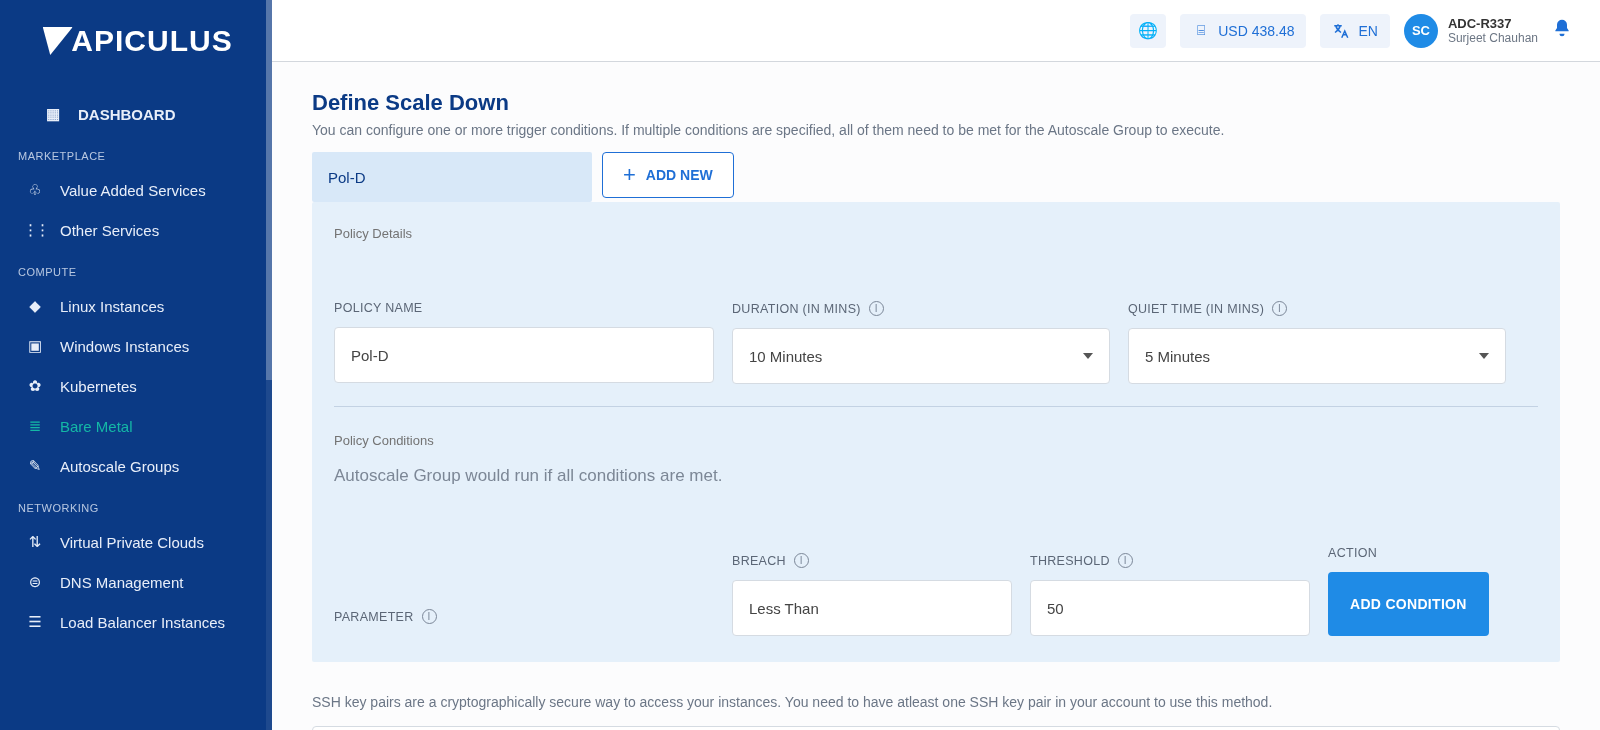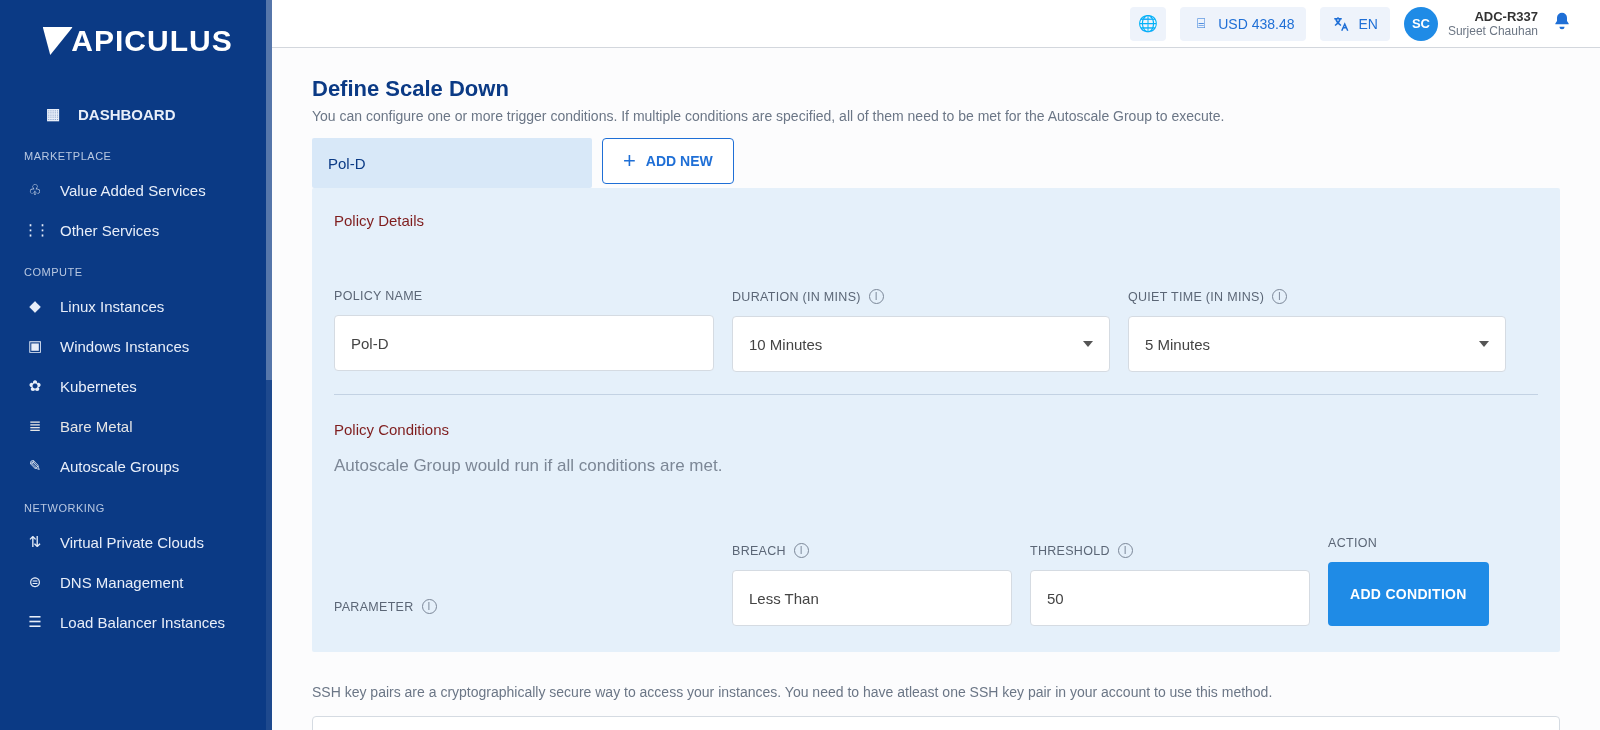--- a/index.html
+++ b/index.html
@@ -5,53 +5,53 @@
   * { box-sizing: border-box; margin: 0; padding: 0; }
   html, body { height: 100%; font-family: "Segoe UI", Arial, sans-serif; background: #f8f9fb; }
   body { display: flex; width: 1600px; height: 730px; overflow: hidden; }
 
   
   .sidebar { width: 272px; background:#0B3A85; color:#fff; height:100%; padding:24px 0 0 0; position:relative; }
   .logo { display:flex; align-items:center; justify-content:center; padding:0 28px 20px 28px; }
   .logo-text { font-size:30px; font-weight:800; letter-spacing:1px; display:flex; align-items:center; }
   .logo-text .mark { width:30px; height:28px; background:#fff; clip-path: polygon(0 0, 100% 0, 50% 100%); margin-right:2px; transform:skewX(-15deg); }
   .nav { margin-top:16px; }
-  .nav-group-title { font-size:11px; color:#b9c8e1; padding:16px 26px 8px 24px; letter-spacing:0.5px; }
+  .nav-group-title { font-size:11px; color:#b9c8e1; padding:16px 26px 8px 18px; letter-spacing:0.5px; }
   .nav-item { display:flex; align-items:center; gap:16px; padding:11px 26px; color:#e8eef9; font-size:15px; cursor:pointer; }
-  .nav-item.dim { color:#e5e5e5; }
+  .nav-item.dim { color:#14b8a6; }
   .nav-item.active { font-weight:600;padding-left:44px; }
   .nav-item .ico { width:18px; height:18px; display:flex; align-items:center; justify-content:center; font-size:15px; }
   .side-scroll { position:absolute; right:0; top:0; width:6px; height:100%; background:rgba(255,255,255,0.08); }
   .side-thumb { position:absolute; right:0; top:0; width:6px; height:380px; background:rgba(255,255,255,0.25); }
 
   
   .main { flex:1; display:flex; flex-direction:column; height:100%; background:#fcfcfd; }
-  .topbar { height:48px; border-bottom:1px solid #d3d7dd; display:flex; align-items:center; justify-content:flex-end; padding:0 28px; gap:14px; background:#fff; }
+  .topbar { height:62px; border-bottom:1px solid #d3d7dd; display:flex; align-items:center; justify-content:flex-end; padding:0 28px; gap:14px; background:#fff; }
   .chip { height:34px; border-radius:4px; background:#eef3fb; color:#1f6fd6; display:flex; align-items:center; padding:0 12px; gap:8px; font-size:14px; font-weight:500; cursor:pointer; }
   .chip .ic { width:18px; height:18px; display:flex; align-items:center; justify-content:center; }
   .avatar { width:34px; height:34px; border-radius:50%; background:#1f8be6; color:#fff; display:flex; align-items:center; justify-content:center; font-size:13px; font-weight:600; }
-  .user-block { display:flex; align-items:center; gap:10px; cursor:pointer;text-align:right; }
+  .user-block { display:flex; align-items:center; gap:10px; cursor:pointer; }
   .user-meta { display:flex; flex-direction:column; }
   .user-meta .code { font-size:13px; font-weight:600; color:#333; line-height:1.2; }
   .user-meta .name { font-size:12px; color:#6c7684; }
   .bell { color:#1f6fd6; font-size:20px; cursor:pointer; }
 
   
   .content { flex:1; overflow:auto; padding:28px 40px 0 40px; }
   h2.section-title { font-size:22px; color:#0B3A85; font-weight:600; margin-bottom:6px; }
   .section-desc { font-size:14px; color:#6b7686; margin-bottom:14px; }
 
   .tab-row { display:flex; gap:10px; margin-bottom:0; }
   .tab { min-width:280px; height:50px; display:flex; align-items:center; padding:0 16px; font-size:15px; border-radius:2px; }
   .tab.pol { background:#d8e8f8; color:#0B3A85; font-weight:500; cursor:pointer; }
   .btn-outline { border:1px solid #1f6fd6; color:#1f6fd6; background:#fff; height:46px; padding:0 20px; display:flex; align-items:center; gap:10px; font-size:14px; font-weight:600; border-radius:4px; cursor:pointer; }
   .btn-outline .plus { font-size:22px; line-height:1; font-weight:400; }
 
   .panel { background:#e5f0fa; padding:24px 22px 26px 22px; border-radius:2px; margin-top:0; }
-  .panel-subtitle { font-size:15px; color:#7f1d1d; margin-bottom:18px; }
+  .panel-subtitle { font-size:13px; color:#737373; margin-bottom:18px; }
   .panel-note { font-size:17px; color:#7c8796; margin-bottom:18px; }
   .row3 { display:grid; grid-template-columns: 380px 378px 378px; gap:18px; }
   .row4 { display:grid; grid-template-columns: 380px 280px 280px 180px; gap:18px; align-items:end; }
   .field-label { font-size:12.5px; color:#5b6676; letter-spacing:0.3px; margin-bottom:12px; display:flex; align-items:center; gap:8px; text-transform:uppercase;margin-top:42px; }
   .info-ic { width:15px; height:15px; border:1.5px solid #7b8798; border-radius:50%; display:inline-flex; align-items:center; justify-content:center; font-size:10px; color:#7b8798; }
   .input, .select { width:100%; height:56px; border:1px solid #d5dbe2; background:#fff; border-radius:4px; padding:0 16px; font-size:15px; color:#444; display:flex; align-items:center; justify-content:space-between; }
   .input input { border:none; outline:none; width:100%; font-size:15px; color:#444; background:transparent; }
   .select { cursor:pointer; }
   .caret { width:0; height:0; border-left:5px solid transparent; border-right:5px solid transparent; border-top:6px solid #555; }
   hr.divider { border:none; border-top:1px solid #c3d2e3; margin:22px 0 26px 0; }

